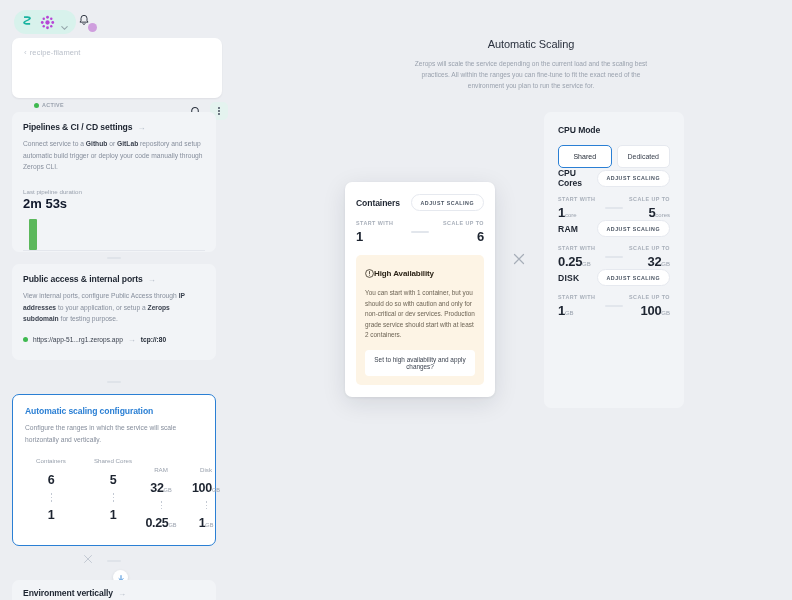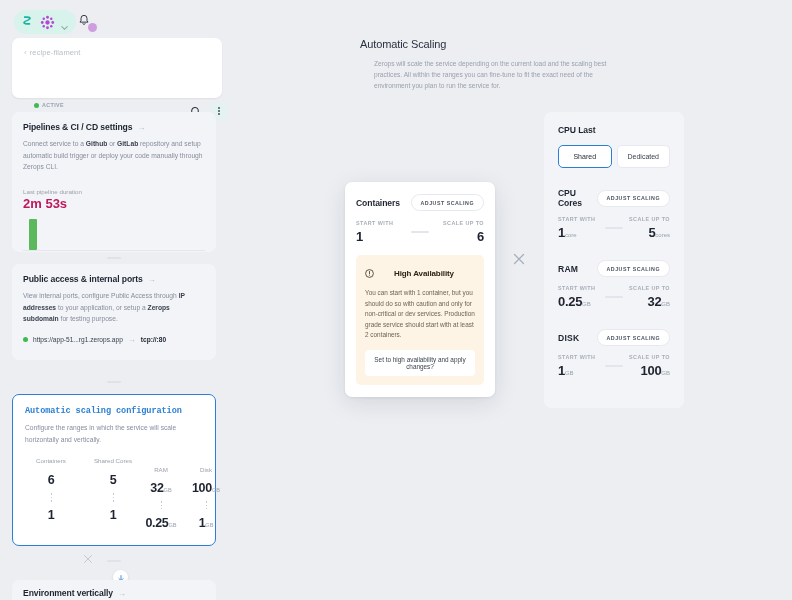--- a/index.html
+++ b/index.html
@@ -77,21 +77,21 @@
     font-size: 8.6px; font-weight: 700; color: #1d2430; letter-spacing: -.1px;
     display: flex; align-items: center; gap: 5px;
   }
   .arr { color: #b2bac6; font-size: 8px; }
   .lc-desc { font-size: 6.7px; line-height: 11.5px; color: #868e9c; margin-top: 6px; }
   .lc-desc b { color: #3b424f; font-weight: 700; }
 
   .pipe-card { top: 112px; height: 140px; }
   .pipe-inner { padding: 10px 11px 0 11px; }
   .pipe-sub { position: absolute; left: 11px; top: 76px; font-size: 6.2px; color: #9aa2ae; }
-  .pipe-val { position: absolute; left: 11px; top: 84px; font-size: 13px; font-weight: 700; color: #be185d; }
+  .pipe-val { position: absolute; left: 11px; top: 84px; font-size: 13px; font-weight: 700; color: #0f172a; }
   .chart-area {
     position: absolute; left: 11px; top: 106px; width: 182px; height: 33px;
     border-bottom: 1px solid #e3e6ec;
   }
   .bar { position: absolute; left: 6px; bottom: 0; width: 8px; height: 31px; background: #5cb85c; border-radius: 1px; }
 
   .divider-dash {
     position: absolute; width: 14px; height: 2px; border-radius: 1px;
     background: #dfe3e9;
   }
@@ -103,21 +103,21 @@
     display: flex; align-items: center; gap: 5px;
     font-size: 6.6px; color: #3b424f;
   }
   .port-arrow { color: #b2bac6; font-size: 8px; }
   .port-proto { font-weight: 700; color: #1d2430; }
 
   .scale-card {
     top: 394px; height: 152px; background: #fff;
     border: 1px solid #2a7fd4; border-radius: 7px;
   }
-  .sc-title { font-size: 8.6px; font-weight: 700; color: #2a7fd4; letter-spacing: -.1px; font-family: Liberation Mono, monospace; }
+  .sc-title { font-size: 8.6px; font-weight: 700; color: #2a7fd4; letter-spacing: -.1px; }
   .sc-inner { padding: 11px 12px 0 12px; }
   .sc-desc { font-size: 6.7px; line-height: 11.5px; color: #868e9c; margin-top: 6px; }
 
   .sc-grid { position: absolute; left: 12px; top: 62px; width: 182px; height: 78px; }
   .sc-col { position: absolute; text-align: center; }
   .sc-head { font-size: 6.2px; color: #9aa2ae; line-height: 8.5px; }
   .sc-top { font-size: 12.5px; font-weight: 700; color: #1d2430; margin-top: 7px; letter-spacing: -.3px; }
   .sc-bot { font-size: 12.5px; font-weight: 700; color: #1d2430; letter-spacing: -.3px; }
   .unit { font-size: 5.6px; color: #9aa2ae; font-weight: 400; letter-spacing: 0; }
   .vdots { margin: 6px auto 6px auto; width: 1px; height: 9px;
@@ -127,21 +127,21 @@
   .down-btn {
     position: absolute; left: 113px; top: 570px;
     width: 15px; height: 15px; border-radius: 50%;
     background: #fff; box-shadow: 0 1px 3px rgba(22,30,46,.13);
     display: flex; align-items: center; justify-content: center;
   }
   .env-card { top: 580px; height: 28px; }
   .env-inner { padding: 8px 11px 0 11px; }
 
   
-  .hdr { position: absolute; left: 360px; top: 38px; width: 270px; text-align: left; }
+  .hdr { position: absolute; left: 396px; top: 38px; width: 270px; text-align: center; }
   .hdr-title { font-size: 11px; color: #2a313e; letter-spacing: -.1px; }
   .hdr-desc { font-size: 6.6px; line-height: 11px; color: #9aa2ae; margin-top: 8px; padding: 0 14px; }
 
   
   .pop {
     position: absolute; left: 345px; top: 182px; width: 150px;
     background: #fff; border-radius: 7px;
     box-shadow: 0 6px 24px rgba(22,30,46,.11), 0 1px 3px rgba(22,30,46,.07);
     padding: 12px 11px 12px 11px;
   }
@@ -159,21 +159,21 @@
   .rng-val .u { font-size: 6px; font-weight: 400; color: #9aa2ae; letter-spacing: 0; }
   .rng-right { text-align: right; }
   .rng-line {
     position: absolute; left: 50%; top: 11px; transform: translateX(-50%);
     width: 18px; height: 1.5px; background: #e2e6ec; border-radius: 1px;
   }
 
   .ha {
     margin-top: 11px; background: #fdf4e5; border-radius: 5px; padding: 9px 9px 9px 9px;
   }
-  .ha-head { display: flex; align-items: center; gap: 20px; }
+  .ha-head { display: flex; align-items: center; gap: 0; }
   .ha-title { font-size: 8px; font-weight: 700; color: #2c2418; letter-spacing: -.1px; }
   .ha-desc { font-size: 6.4px; line-height: 10.5px; color: #6d6455; margin-top: 6px; }
   .ha-btn {
     margin-top: 9px; width: 100%; background: #fff; border: none; border-radius: 4px;
     font-size: 6.4px; color: #3b424f; padding: 6px 4px; font-family: "Liberation Sans", sans-serif;
   }
 
   .close-x { position: absolute; left: 512px; top: 252px; width: 14px; height: 14px; }
 
   
@@ -182,21 +182,21 @@
     background: #f2f4f7; border-radius: 7px; padding: 13px 14px;
   }
   .cpu-mode-title { font-size: 8.6px; font-weight: 700; color: #1d2430; letter-spacing: -.1px; }
   .seg { margin-top: 10px; display: flex; gap: 5px; }
   .seg-btn {
     flex: 1; background: #fff; border: 1px solid #e6e9ef; border-radius: 5px;
     font-size: 7px; color: #3b424f; padding: 7px 0; text-align: center;
     font-family: "Liberation Sans", sans-serif;
   }
   .seg-btn.active { border: 1.5px solid #2a7fd4; color: #1d2430; font-weight: 400; }
-  .rres { margin-top: 20px; }
+  .rres { }
   .rres .rng { margin-top: 8px; }
 </style>
 </head>
 <body>
 
 <div class="root">
 
   <div class="topbar">
     <div class="logo-pill">
       <span class="z-logo">
@@ -397,21 +397,21 @@
     </div>
   </div>
 
   <div class="close-x">
     <svg viewBox="0 0 14 14" width="14" height="14">
         <path d="M2.5 2.5l9 9M11.5 2.5l-9 9" stroke="#a7aeb9" stroke-width="1.2" stroke-linecap="round"></path>
       </svg>
   </div>
 
   <div class="rpanel">
-    <div class="cpu-mode-title">CPU Last</div>
+    <div class="cpu-mode-title">CPU Mode</div>
     <div class="seg">
       <button class="seg-btn active">Shared</button>
       <button class="seg-btn">Dedicated</button>
     </div>
 
     <div class="rres">
       <div class="res-head">
         <span class="res-name">CPU Cores</span>
         <button class="btn-adjust">ADJUST SCALING</button>
       </div>

